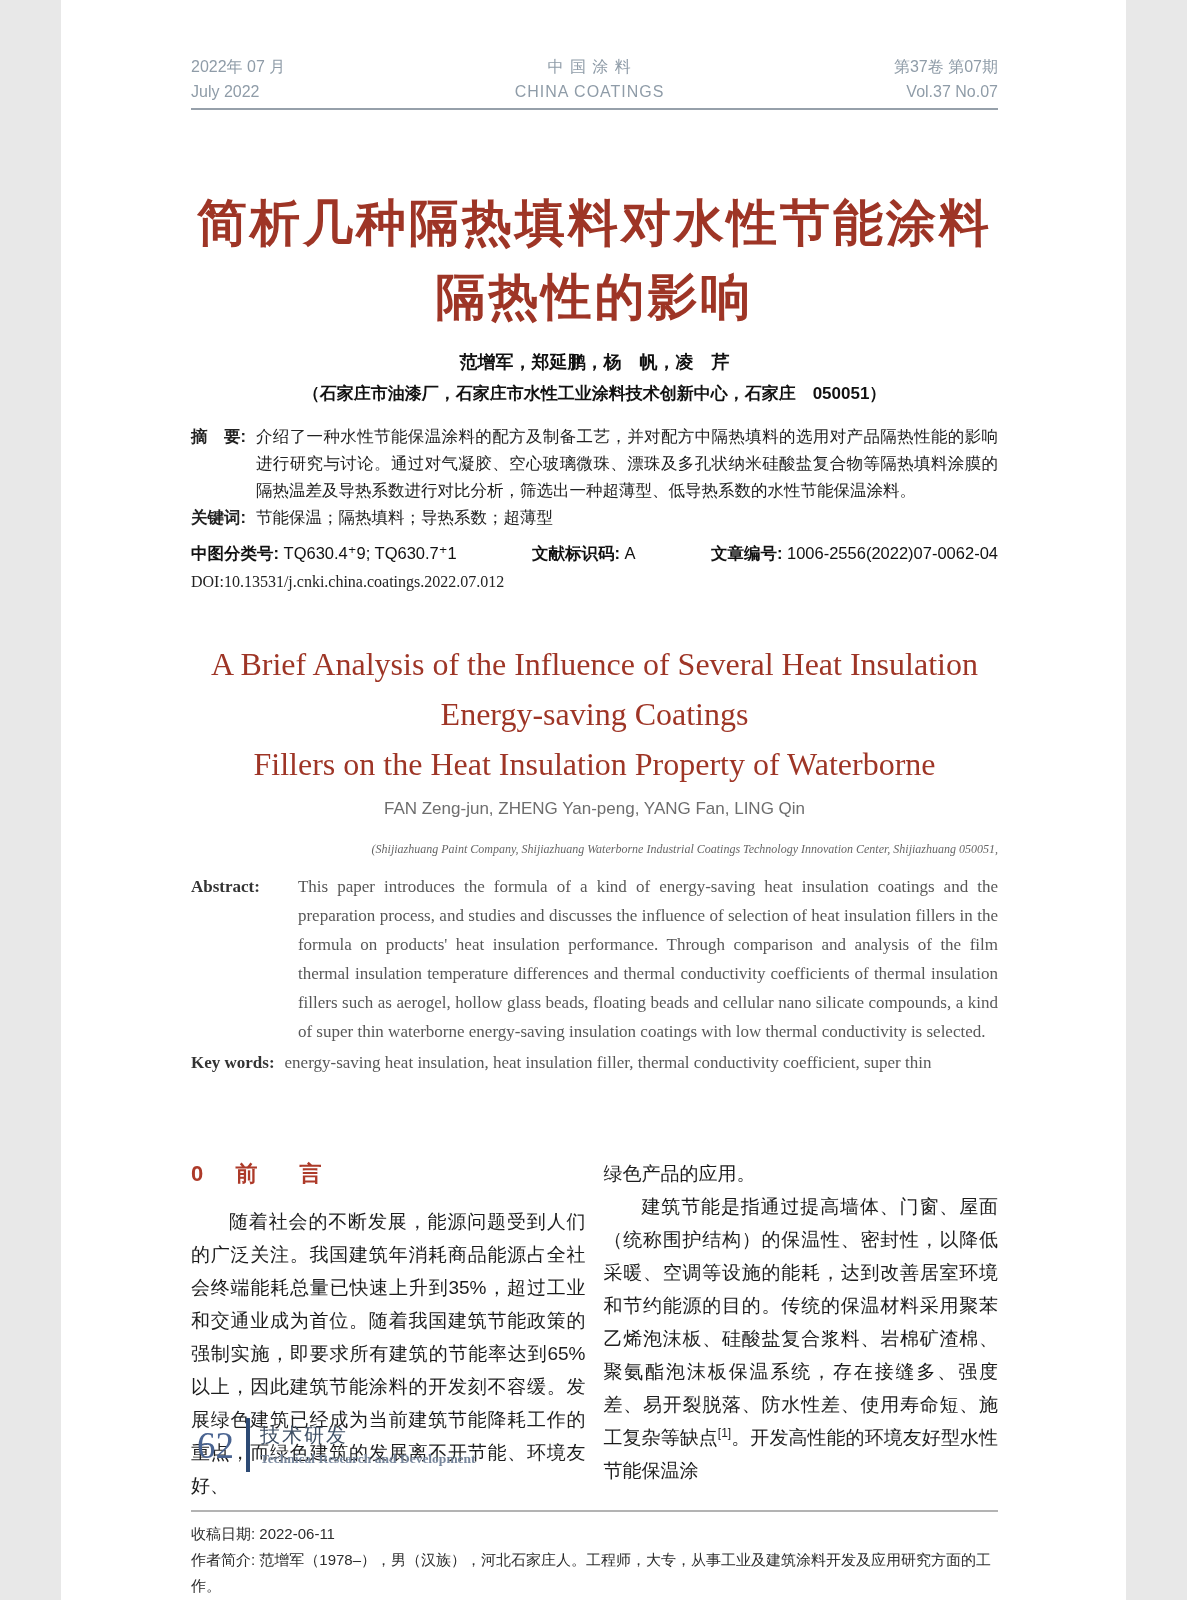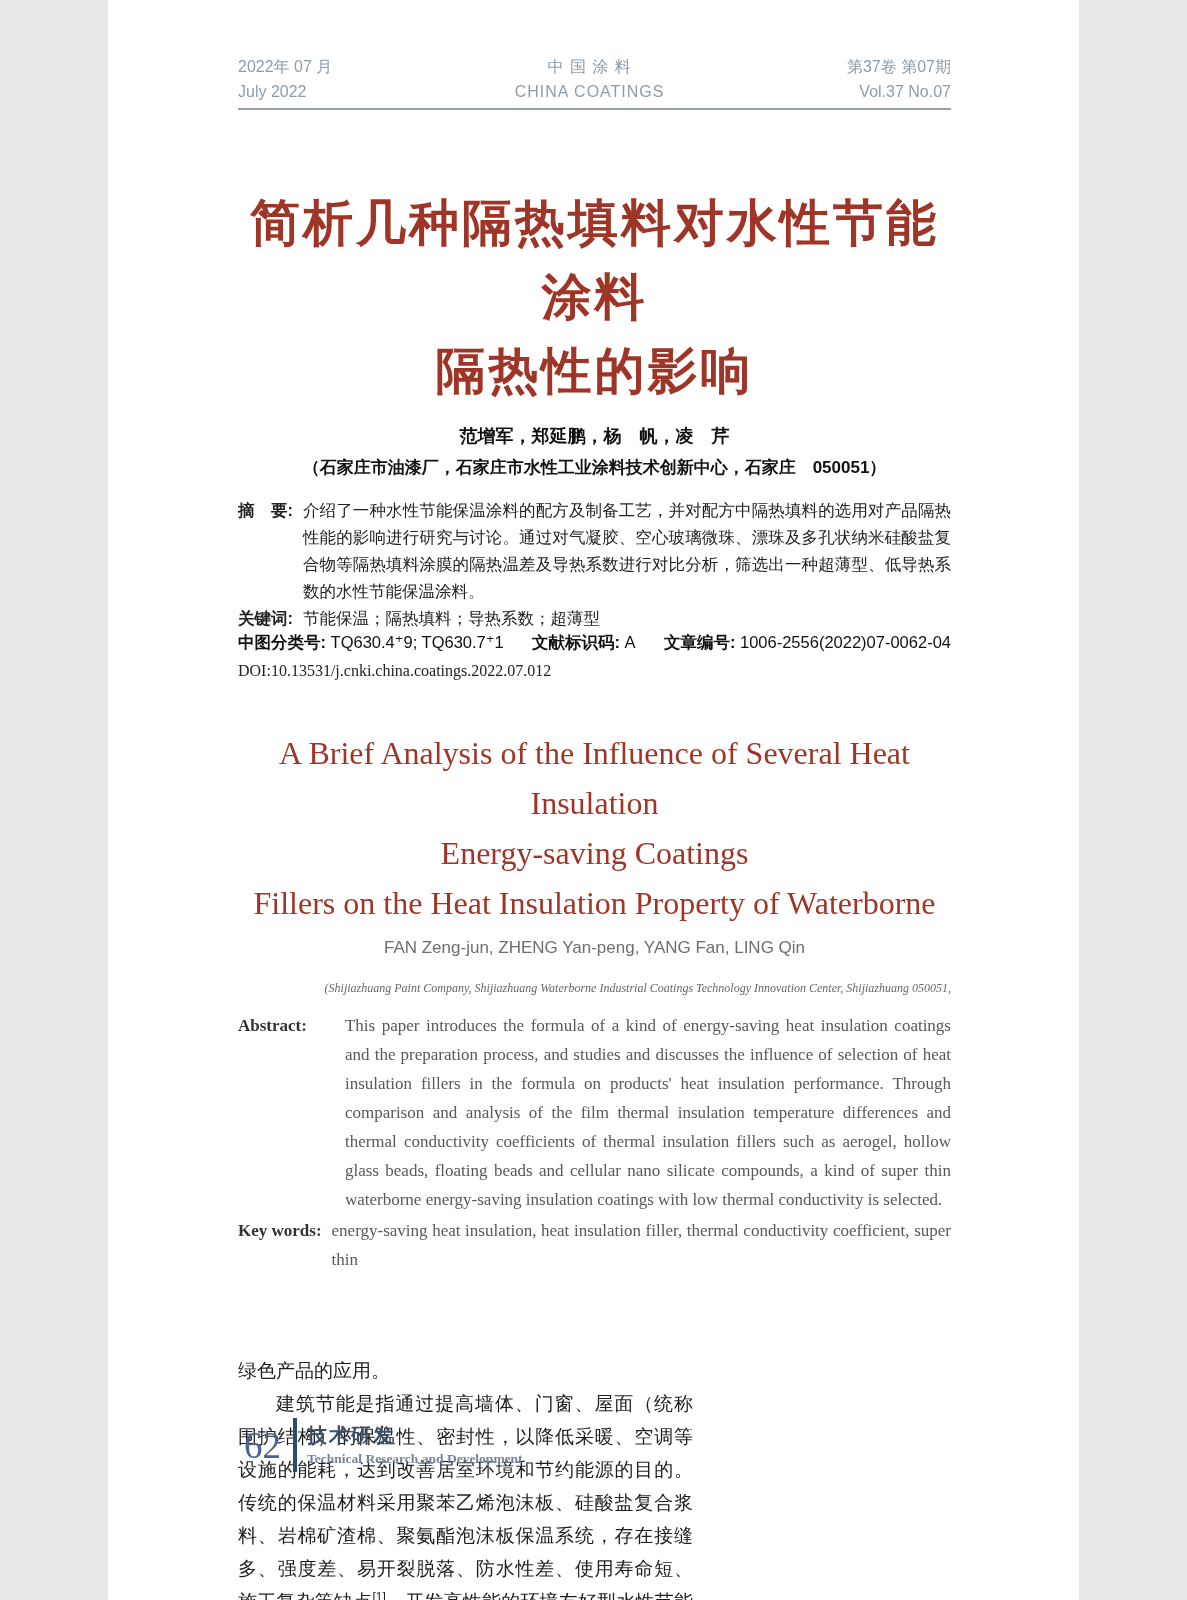--- a/index.html
+++ b/index.html
@@ -1,17 +1,17 @@
 <!DOCTYPE html>
 <html><head>
 <meta charset="utf-8">
 <style>
   html,body { margin:0; padding:0; background:#e8e8e8; }
   .page {
-    position:relative; width:971px; height:1600px; margin:0 auto;
+    position:relative; width:1065px; height:1600px; margin:0 auto;
     background:#ffffff; overflow:hidden;
     font-family:"Liberation Sans","DejaVu Sans",sans-serif;
     color:#1d1d1d;
   }
   .content { padding:0 128px 0 130px; }
 
   
   .journal-header {
     margin-top:54px; display:flex; justify-content:space-between;
     color:#8f9ca8; font-size:16px; line-height:25px;
@@ -29,21 +29,21 @@
   .affil-cn   { margin-top:8px;  text-align:center; font-size:17px; font-weight:bold; color:#111; }
 
   
   .hang { display:flex; }
   .hang .hlabel { white-space:nowrap; font-weight:bold; margin-right:10px; }
   .hang .htext  { flex:1; text-align:justify; }
   .abstract-cn { margin-top:18px; font-size:16.5px; line-height:27px; color:#222; }
   .keywords-cn { font-size:16.5px; line-height:27px; color:#222; }
 
   .meta-row {
-    display:flex; justify-content:space-between;
+    margin-top:12px; display:flex; justify-content:space-between;
     font-size:16.5px; color:#111;
   }
   .meta-row .mlabel { font-weight:bold; }
   .doi {
     margin-top:8px; font-family:"Liberation Serif","DejaVu Serif",serif;
     font-size:16px; color:#222;
   }
 
   
   .title-en {
@@ -86,21 +86,21 @@
   .foot-rule { margin-top:8px; border-top:2px solid #b3b3b3; }
   .footnote { margin-top:9px; font-size:15px; line-height:26px; color:#2c2c2c; }
 
   
   .page-footer { position:absolute; left:136px; top:1418px; display:flex; align-items:center; }
   .pf-number {
     font-family:"Liberation Serif","DejaVu Serif",serif;
     font-size:37px; color:#4a6491; line-height:1;
   }
   .pf-bar { width:4px; height:54px; background:#2d4a74; margin:0 10px 0 12px; }
-  .pf-col-cn { font-size:20px; font-weight:bold; color:#3d4e64; letter-spacing:2px; line-height:24px; }
+  .pf-col-cn { font-size:20px; font-weight:normal; color:#3d4e64; letter-spacing:2px; line-height:24px; }
   .pf-col-en {
     font-family:"Liberation Serif","DejaVu Serif",serif;
     font-size:13.5px; font-weight:bold; color:#75849a; margin-top:4px; line-height:16px;
   }
 </style>
 </head>
 <body>
 
 <div class="page">
   <div class="content">
@@ -169,20 +169,27 @@
       <span class="hlabel">Abstract:</span>
       <span class="htext">This paper introduces the formula of a kind of energy-saving heat insulation coatings and the preparation process, and studies and discusses the influence of selection of heat insulation fillers in the formula on products' heat insulation performance. Through comparison and analysis of the film thermal insulation temperature differences and thermal conductivity coefficients of thermal insulation fillers such as aerogel, hollow glass beads, floating beads and cellular nano silicate compounds, a kind of super thin waterborne energy-saving insulation coatings with low thermal conductivity is selected.</span>
     </div>
     <div class="keywords-en hang">
       <span class="hlabel">Key words:</span>
       <span class="htext">energy-saving heat insulation, heat insulation filler, thermal conductivity coefficient, super thin</span>
     </div>
 
     <div class="columns">
       <div class="col">
+        <h2 class="section-heading">
+          <span class="sec-num">0</span>
+          <span class="sec-title">前　言</span>
+        </h2>
+        <p class="indent">随着社会的不断发展，能源问题受到人们的广泛关注。我国建筑年消耗商品能源占全社会终端能耗总量已快速上升到35%，超过工业和交通业成为首位。随着我国建筑节能政策的强制实施，即要求所有建筑的节能率达到65%以上，因此建筑节能涂料的开发刻不容缓。发展绿色建筑已经成为当前建筑节能降耗工作的重点，而绿色建筑的发展离不开节能、环境友好、</p>
+      </div>
+      <div class="col">
         <p>绿色产品的应用。</p>
         <p class="indent"><span>建筑节能是指通过提高墙体、门窗、屋面（统称围护结构）的保温性、密封性，以降低采暖、空调等设施的能耗，达到改善居室环境和节约能源的目的。传统的保温材料采用聚苯乙烯泡沫板、硅酸盐复合浆料、岩棉矿渣棉、聚氨酯泡沫板保温系统，存在接缝多、强度差、易开裂脱落、防水性差、使用寿命短、施工复杂等缺点</span><sup class="cite">[1]</sup><span>。开发高性能的环境友好型水性节能保温涂</span></p>
       </div>
     </div>
 
     <div class="foot-rule"></div>
     <div class="footnote">
       <div>
         <span>收稿日期:</span>
         <span>2022-06-11</span>

